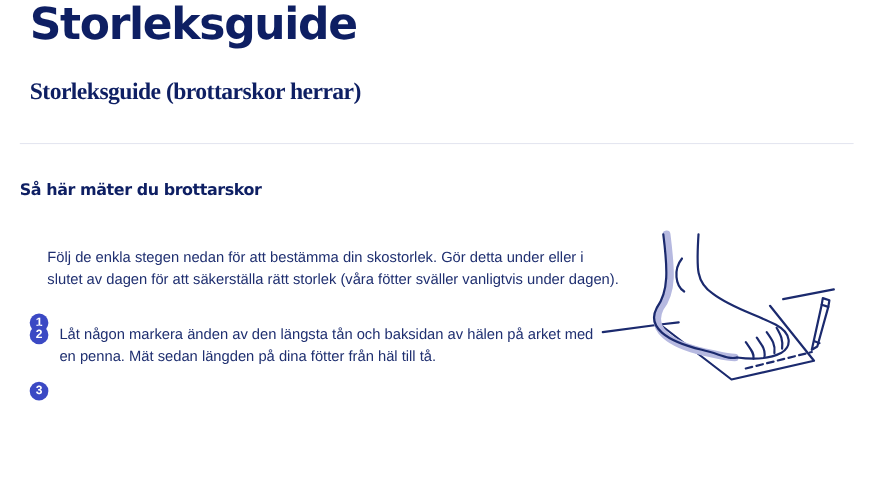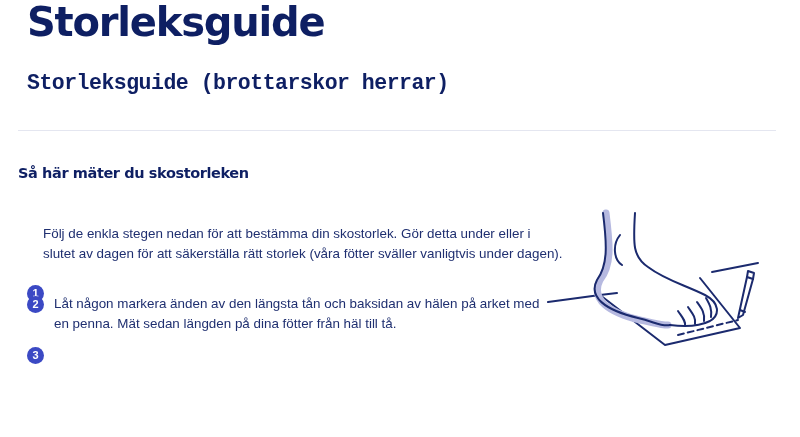--- a/index.html
+++ b/index.html
@@ -1,36 +1,36 @@
 <!DOCTYPE html>
 <html><head>
 <meta charset="utf-8">
 <style>
   html, body { margin: 0; padding: 0; background: #ffffff; }
   body { width: 800px; height: 437px; overflow: hidden; position: relative; font-family: "Liberation Sans", sans-serif; color: #1a2b6b; }
   .h1 { position: absolute; left: 27px; top: -2px; margin: 0; font-family: "DejaVu Sans", sans-serif; font-weight: bold; font-size: 40px; letter-spacing: -1.2px; color: #0e1f63; line-height: 48px; }
-  .h2 { position: absolute; left: 27px; top: 68px; margin: 0; font-family: Liberation Mono, monospace; font-weight: bold; font-size: 21.5px; letter-spacing: -0.5px; color: #0e1f63; line-height: 30px; }
+  .h2 { position: absolute; left: 27px; top: 68px; margin: 0; font-family: Liberation Serif, serif; font-weight: bold; font-size: 21.5px; letter-spacing: -0.5px; color: #0e1f63; line-height: 30px; }
   .divider { position: absolute; left: 18px; top: 130px; width: 758px; height: 1px; background: #e4e6f0; }
   .h3 { position: absolute; left: 18px; top: 162px; margin: 0; font-family: "DejaVu Sans", sans-serif; font-weight: bold; font-size: 14.5px; letter-spacing: -0.4px; color: #0e1f63; line-height: 22px; }
   .intro { position: absolute; left: 27px; top: 208px; width: 520px; margin: 16px; font-size: 13.4px; line-height: 20px; color: #1f2f70; }
   .steps { position: absolute; left: 27px; top: 283px; width: 520px; margin: 0; padding: 0; list-style: none; }
   .step { position: relative; padding-left: 27px; font-size: 13.4px; line-height: 20px; color: #1f2f70; margin-bottom: 11px; }
   .step:nth-child(3) { margin-top: 0; }
   .badge { position: absolute; left: 0; top: 2px; width: 17px; height: 17px; border-radius: 50%; background: #3b49c4; color: #ffffff; font-size: 11px; font-weight: bold; line-height: 17px; text-align: center; }
   .illus { position: absolute; left: 540px; top: 205px; width: 240px; height: 150px; }
 </style>
 </head>
 <body>
 
 <h1 class="h1">Storleksguide</h1>
 <h2 class="h2">Storleksguide (brottarskor herrar)</h2>
 <div class="divider"></div>
 
 <section>
-  <h3 class="h3">Så här mäter du skostorleken</h3>
+  <h3 class="h3">Så här mäter du brottarskor</h3>
   <p class="intro">Följ de enkla stegen nedan för att bestämma din skostorlek. Gör detta under eller i slutet av dagen för att säkerställa rätt storlek (våra fötter sväller vanligtvis under dagen).</p>
 
   <ol class="steps">
     <li class="step">
       <span class="badge">1</span>
     </li>
     <li class="step">
       <span class="badge">2</span>
       <span>Låt någon markera änden av den längsta tån och baksidan av hälen på arket med en penna. Mät sedan längden på dina fötter från häl till tå.</span>
     </li>

